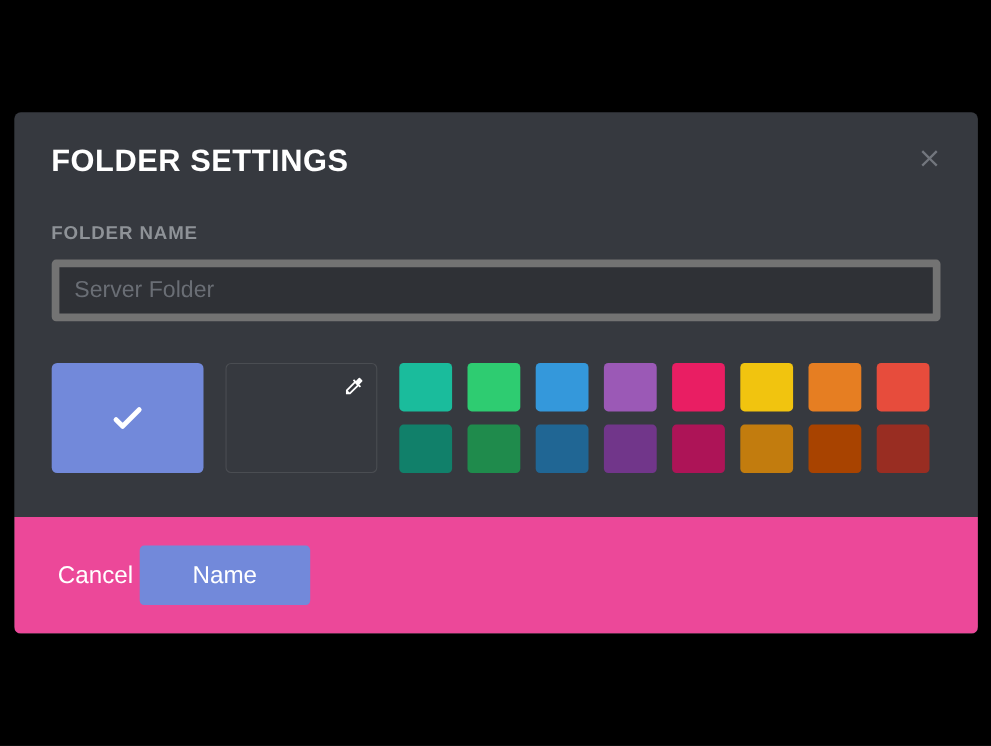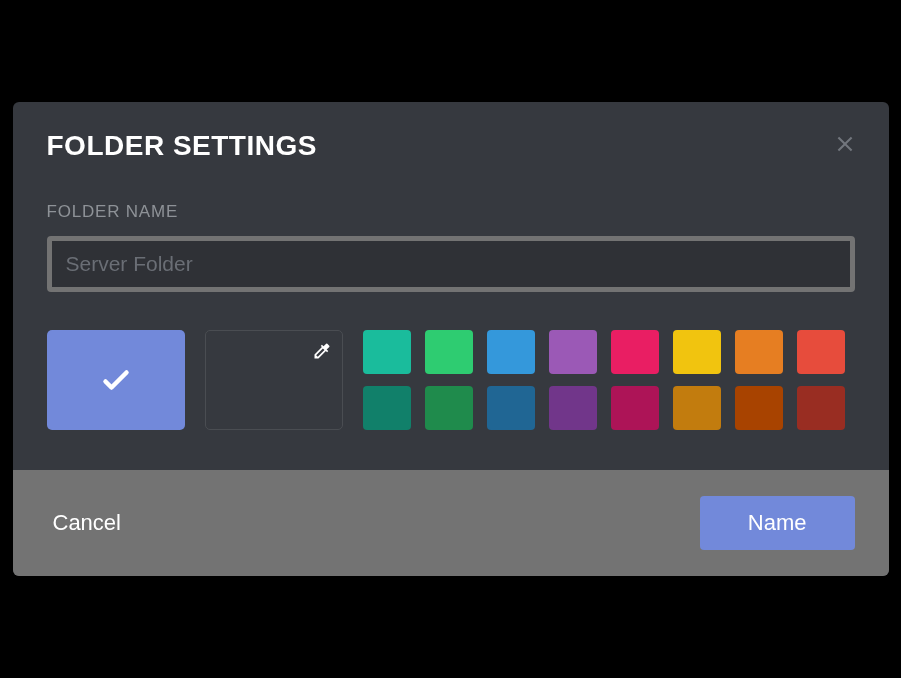--- a/index.html
+++ b/index.html
@@ -45,30 +45,30 @@
       color: #72767d;
       display: flex;
       align-items: center;
       justify-content: center;
       background: transparent;
       border: none;
     }
     .field-label {
       color: #8e9297;
       font-size: 17px;
-      font-weight: 400;
+      font-weight: 700;
       letter-spacing: 0.8px;
       text-transform: uppercase;
       margin-bottom: 14px;
     }
     .text-input {
       width: 100%;
       height: 56px;
       background: #2f3136;
-      border: 5px solid #737373;
+      border: 7px solid #737373;
       border-radius: 4px;
       padding: 0 14px;
       color: #dcddde;
       font-size: 21px;
       outline: none;
       margin-bottom: 38px;
     }
     .text-input::placeholder {
       color: #6a6e75;
     }
@@ -109,26 +109,25 @@
       flex: 1;
     }
     .swatch {
       width: 48px;
       height: 44px;
       border-radius: 4px;
       cursor: pointer;
       border: none;
     }
     .modal-footer {
-      background: #737373;
+      background: #ec4899;
       padding: 26px 34px;
       display: flex;
-      justify-content: space-between;
-      align-items: center;
-      gap: 34px;
+      justify-content: flex-start;
+      align-items: center;
     }
     .btn-cancel {
       background: transparent;
       border: none;
       color: #ffffff;
       font-size: 22px;
       font-weight: 500;
       cursor: pointer;
       padding: 8px 6px;
     }

